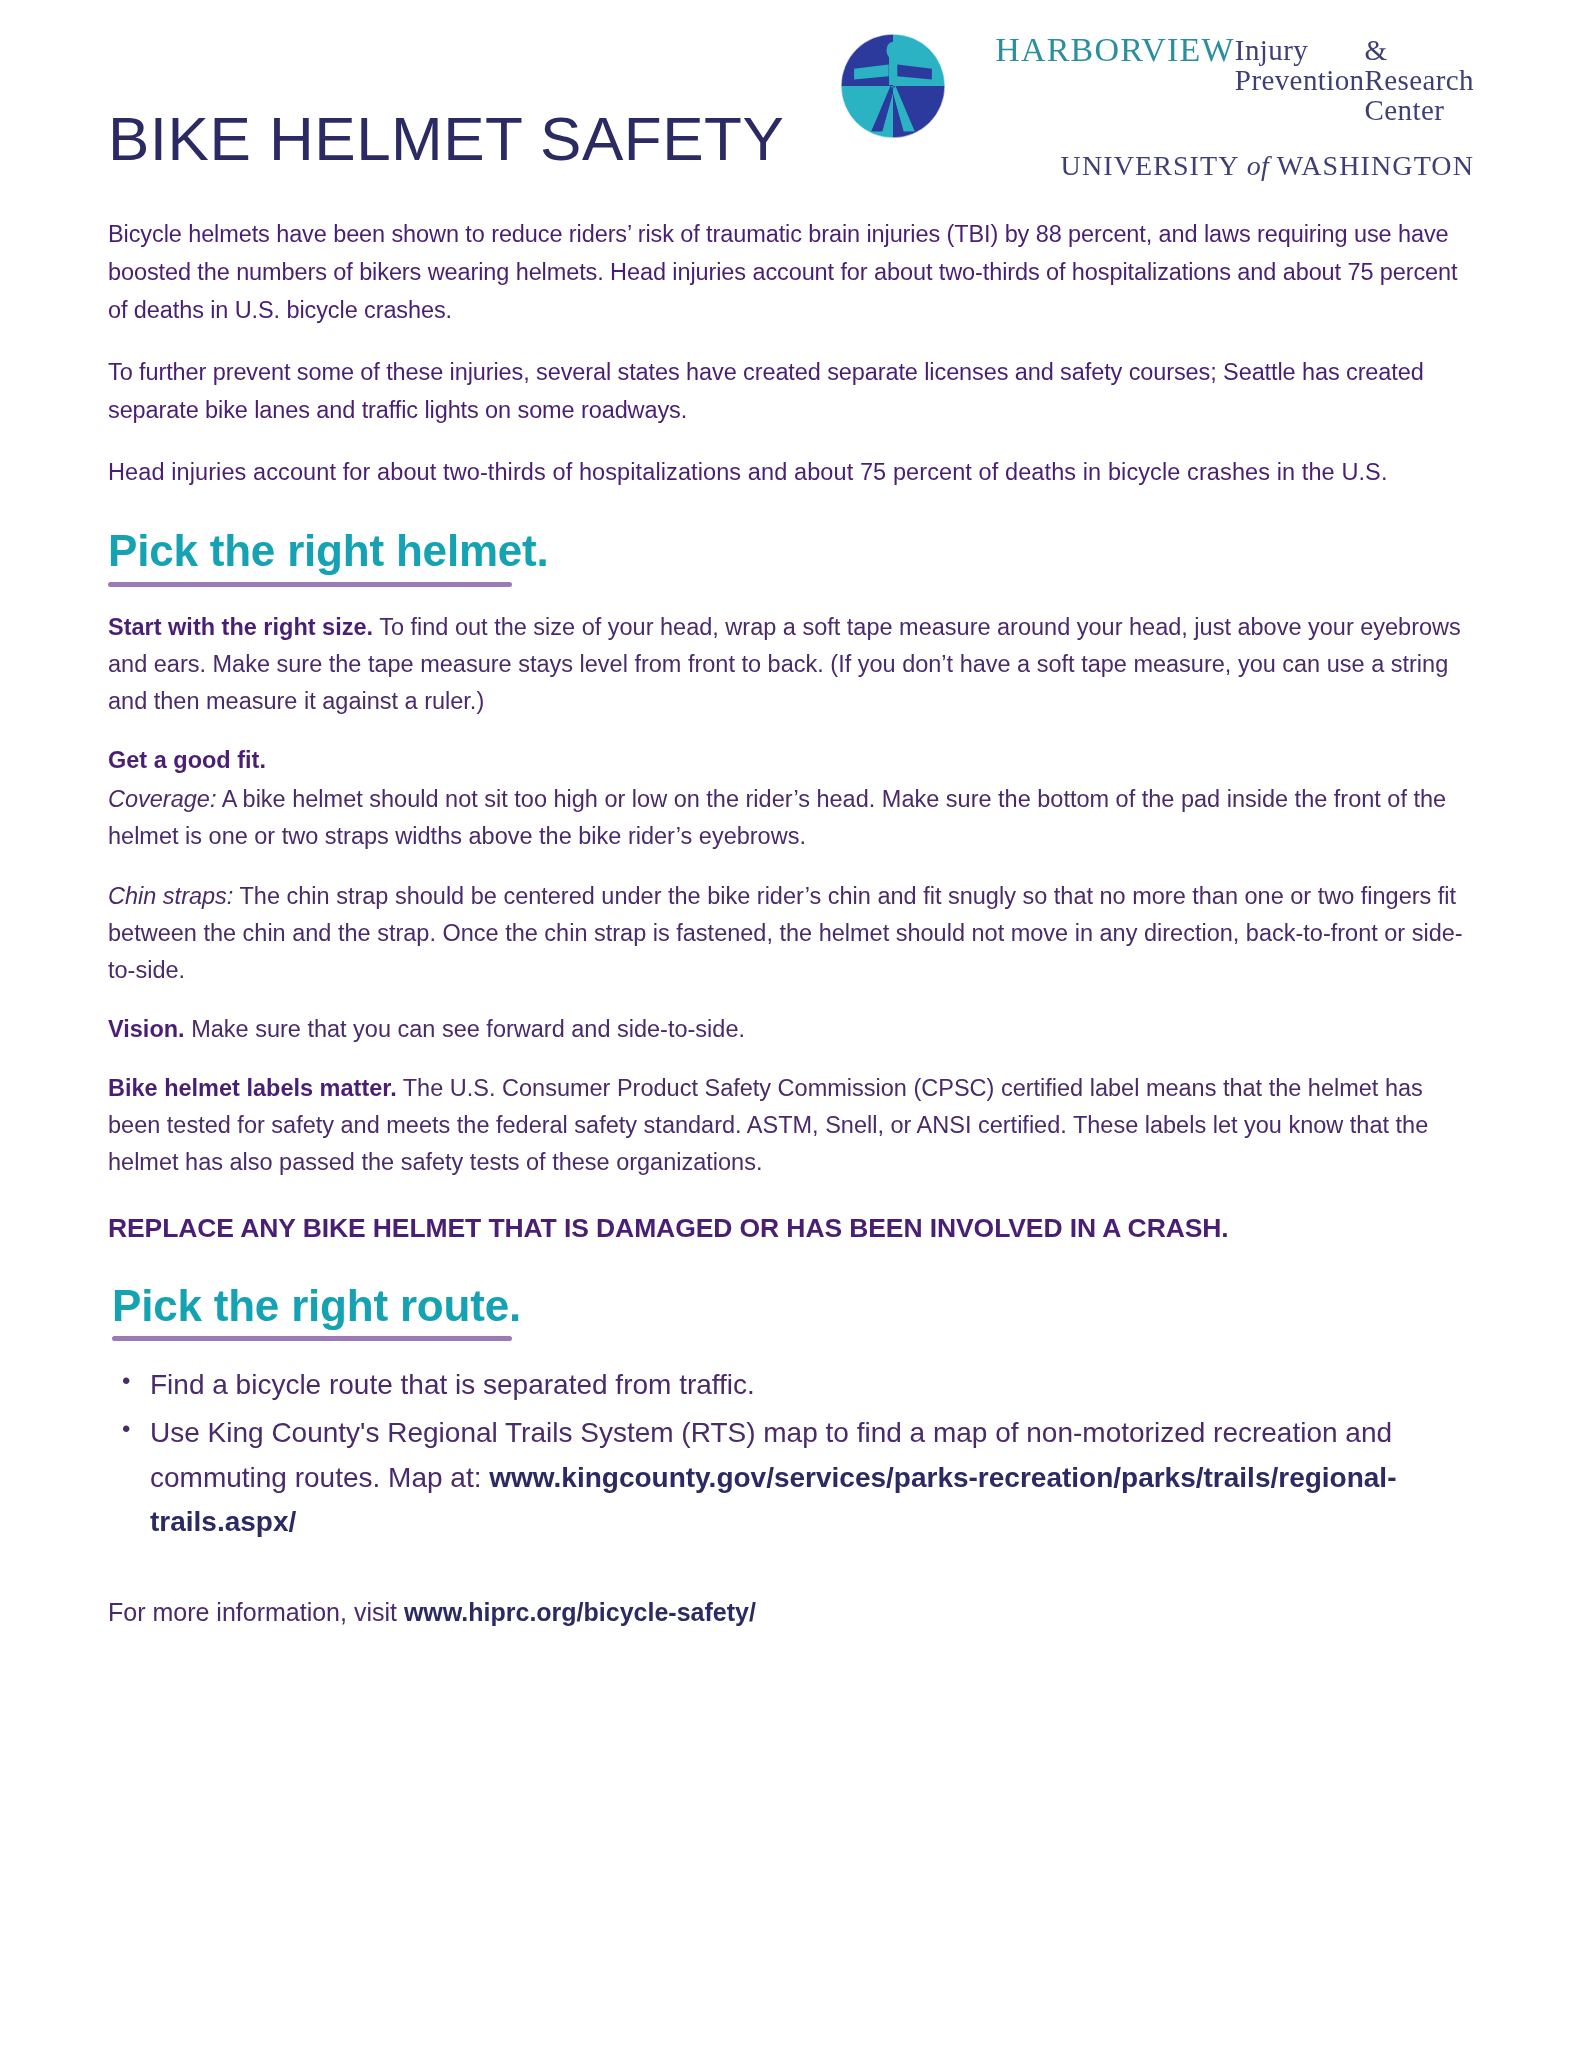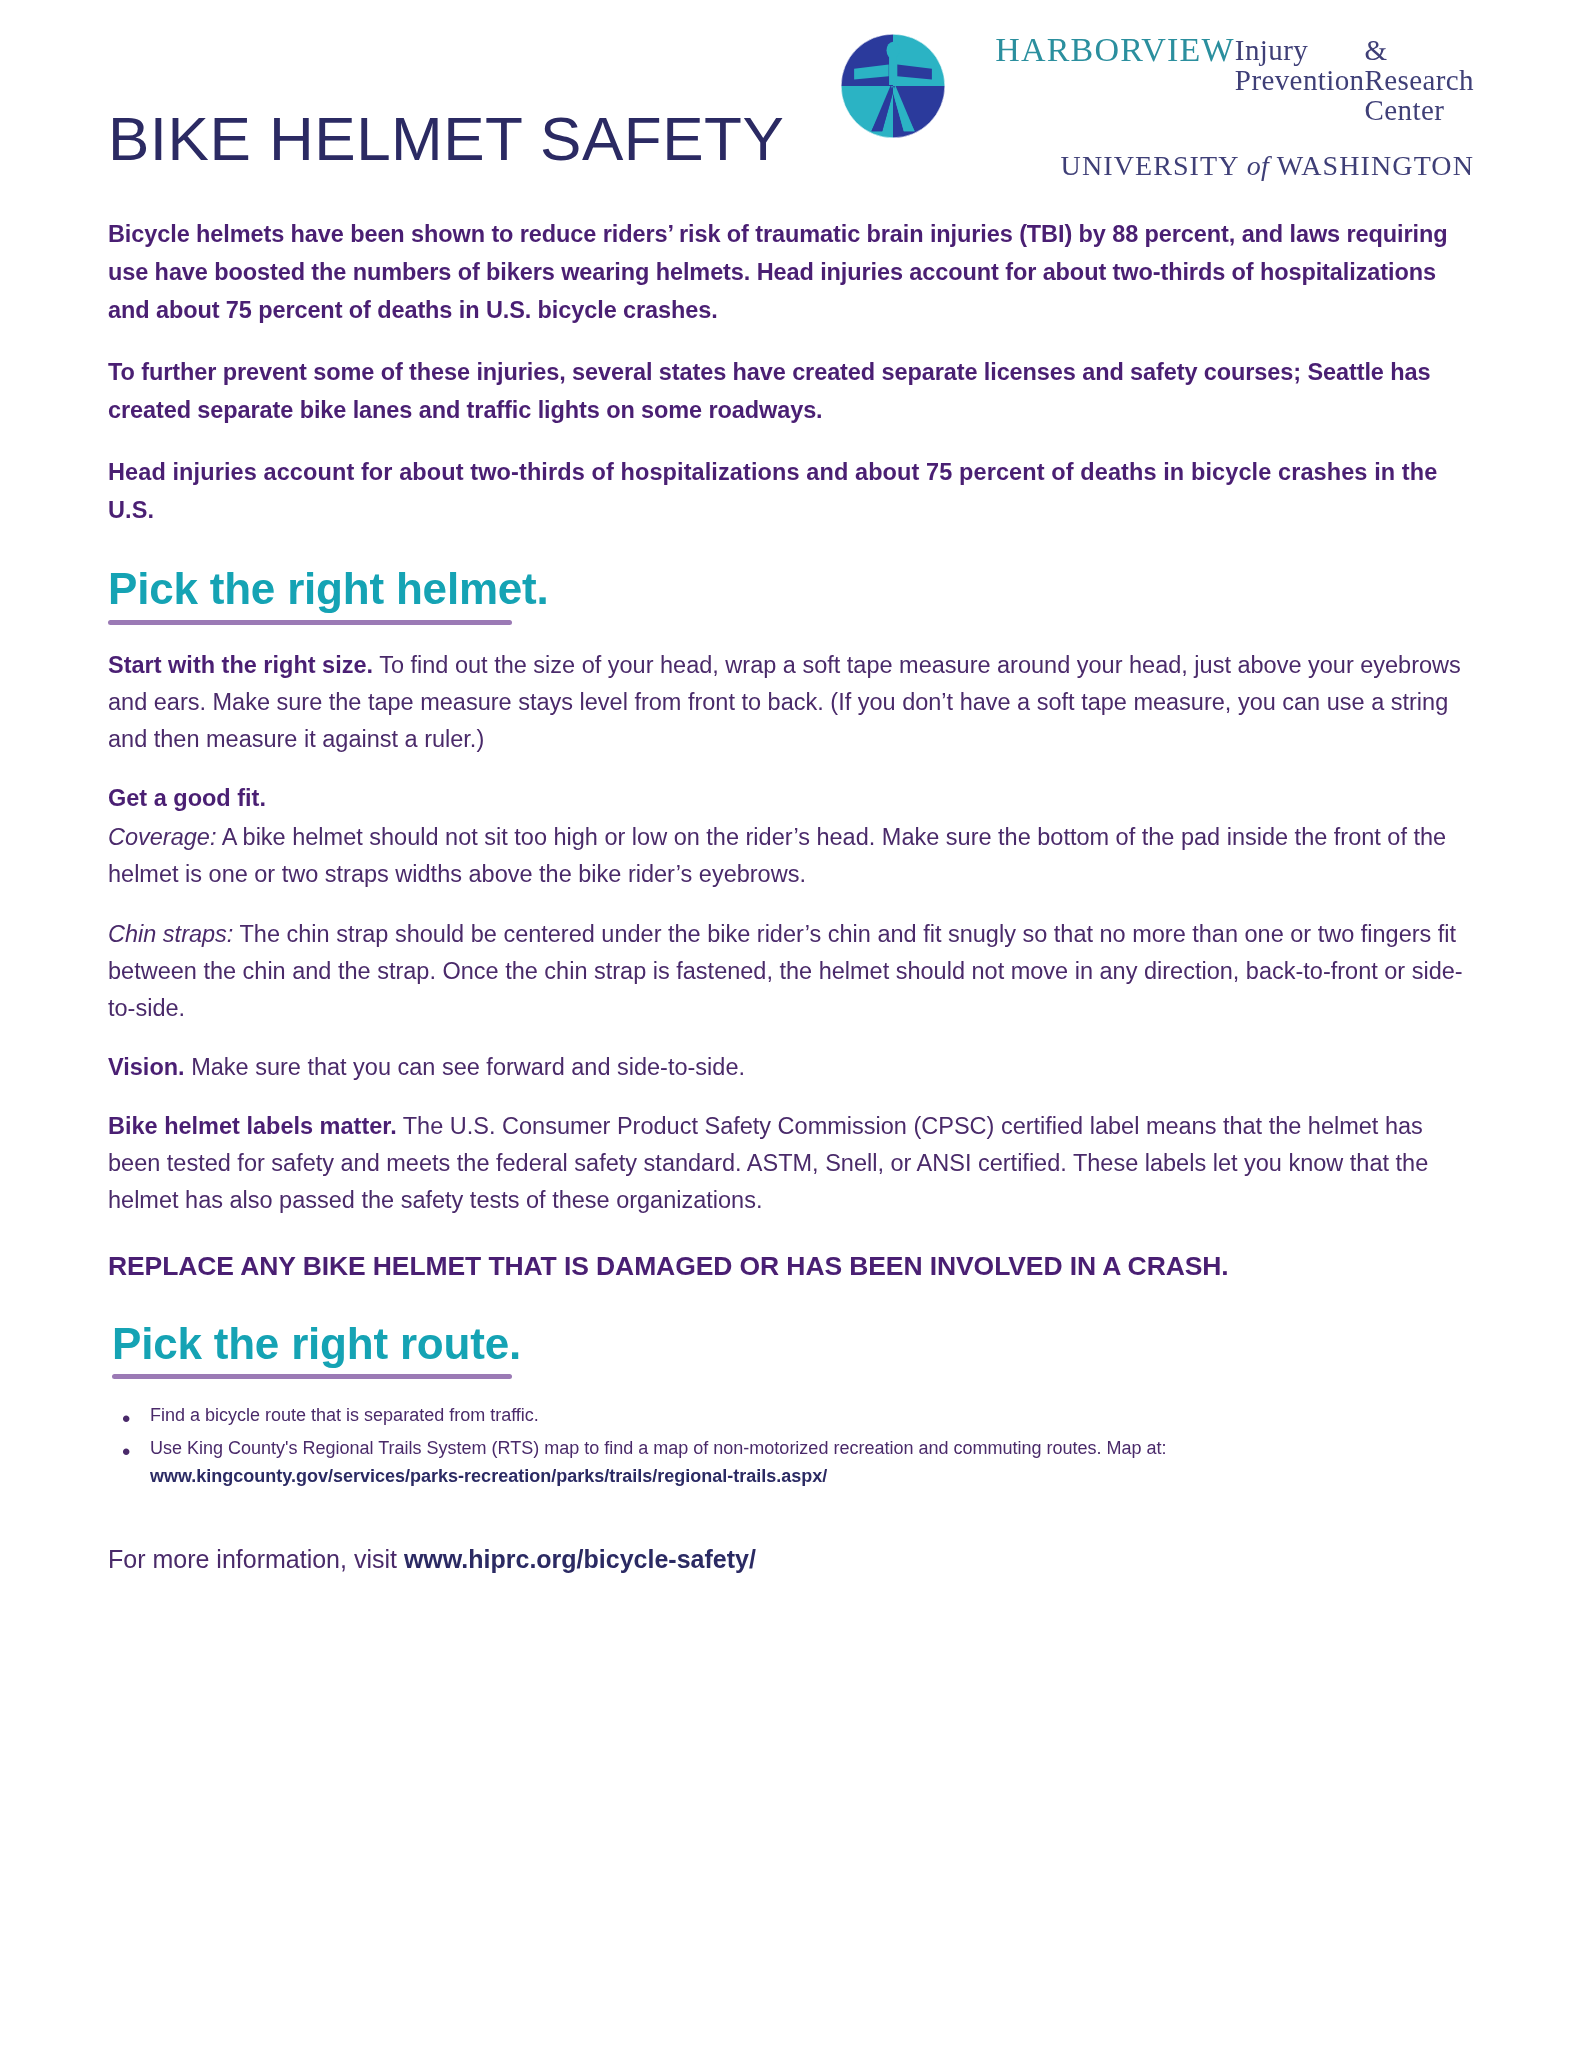--- a/index.html
+++ b/index.html
@@ -89,21 +89,21 @@
     white-space: nowrap;
   }
   .logo-uw .of {
     font-style: italic;
     letter-spacing: 0.4px;
   }
 
   
   .intro {
     font-size: 23.5px;
-    font-weight: bold;
+    font-weight: normal;
     line-height: 1.62;
     color: #4a1f73;
     letter-spacing: -0.1px;
     max-width: 1368px;
   }
   .intro p { margin: 0 0 24px 0; }
   .intro p.wide {
     letter-spacing: 0.1px;
   }
 
@@ -157,21 +157,21 @@
     margin-top: 30px;
     margin-bottom: 16px;
     line-height: 1.3;
   }
 
   
   .bullets {
     list-style: none;
     margin: 6px 0 0 0;
     padding: 0;
-    font-size: 18px;
+    font-size: 28px;
     line-height: 1.58;
     color: #4a2a6a;
     max-width: 1300px;
   }
   .bullets li {
     position: relative;
     padding-left: 42px;
     margin-bottom: 4px;
   }
   .bullets li::before {

